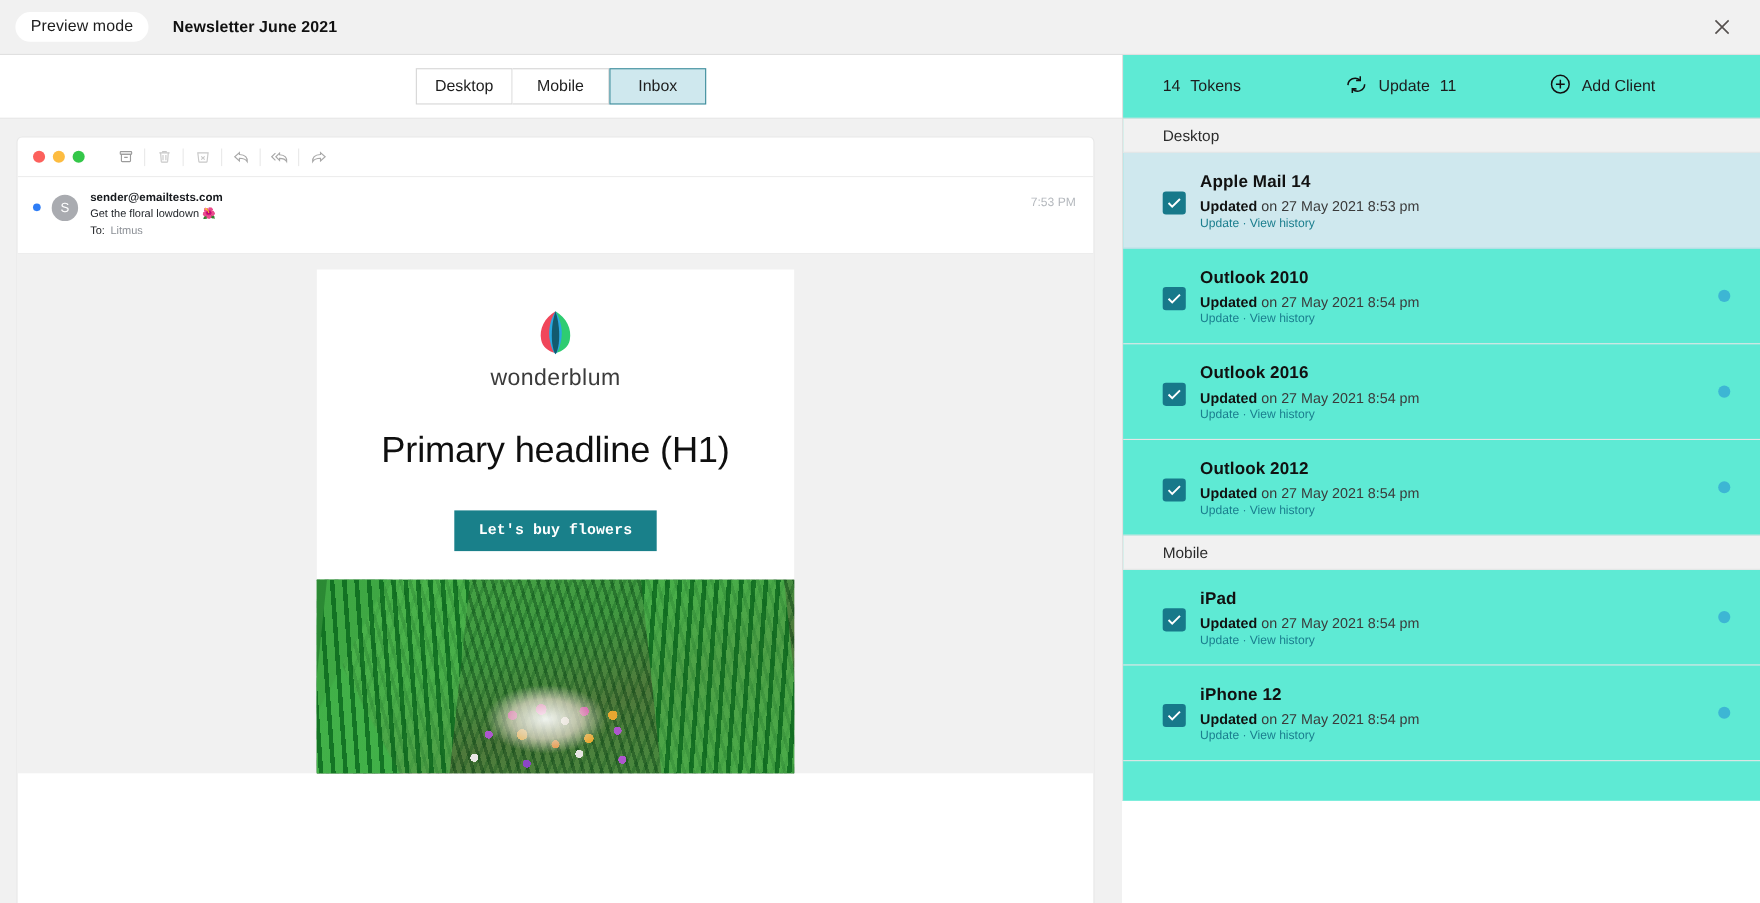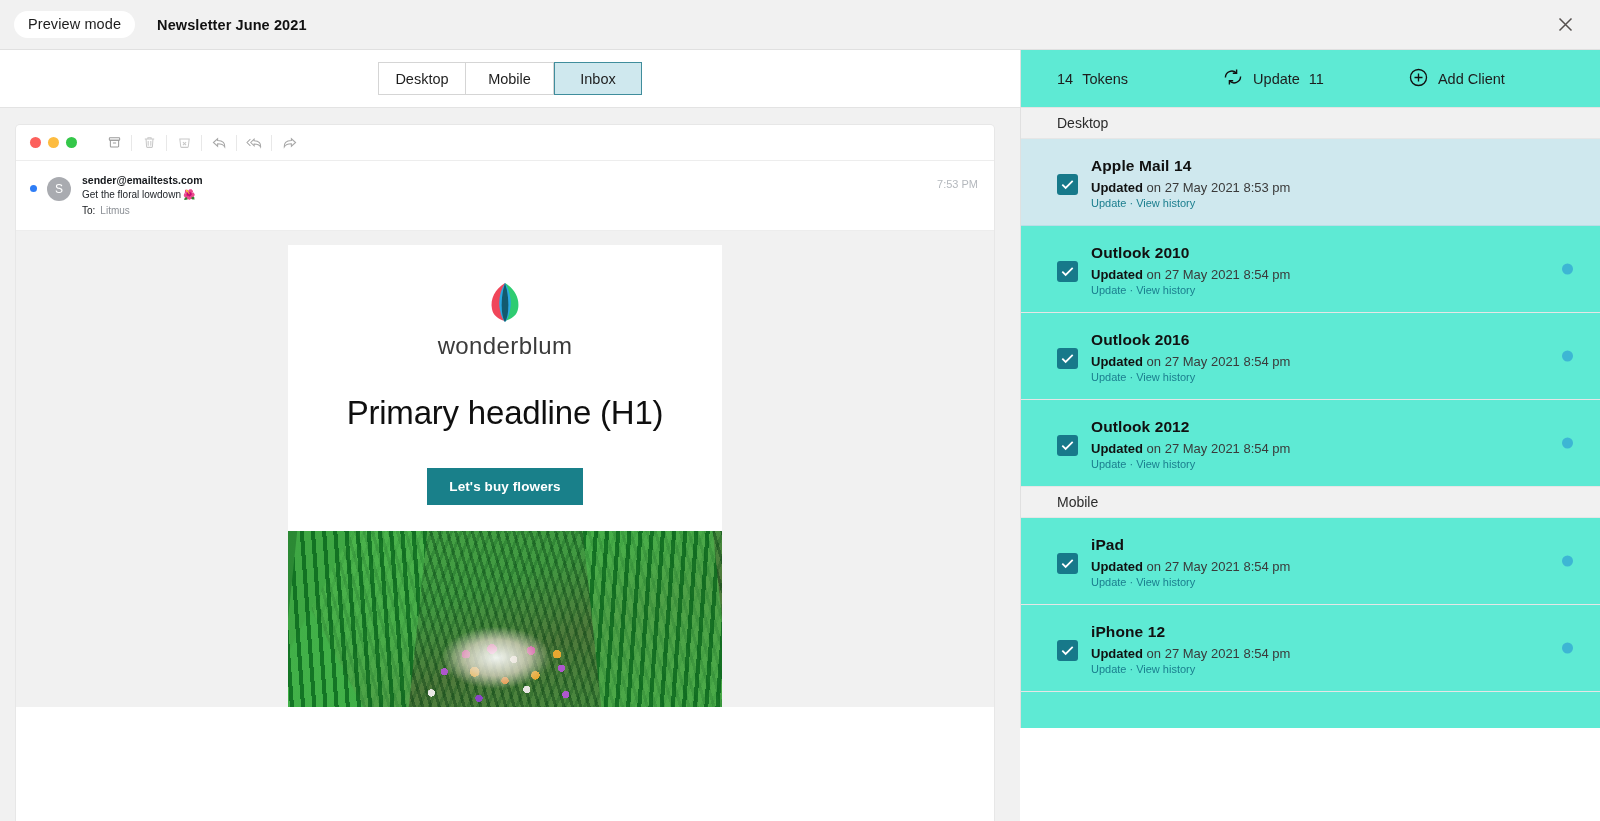--- a/index.html
+++ b/index.html
@@ -138,37 +138,38 @@
   .m-time {
     position: absolute; right: 16px; top: 17px;
     font-size: 11px; color: #b4b8bd;
   }
 
   
   .email-body { background: #f1f1f1; padding-top: 14px; display: flex; justify-content: center; }
   .creative { width: 434px; background: #ffffff; padding-top: 34px; }
   .logo-wrap { display: flex; flex-direction: column; align-items: center; }
   .logo-word {
-    font-size: 24px; letter-spacing: 0.4px; color: #3b3b3b;
+    font-size: 21px; letter-spacing: 0.4px; color: #3b3b3b;
     margin-top: 5px; font-weight: normal;
   }
   .h1 {
     font-size: 33px; font-weight: normal; color: #0f0f0f;
     text-align: center; margin-top: 34px; letter-spacing: -0.2px;
   }
   .intro {
     font-size: 19px; color: #141414; text-align: center;
     line-height: 1.55; margin: 24px 52px 0 52px;
   }
   .cta-wrap { display: flex; justify-content: center; margin-top: 36px; padding-bottom: 26px; }
   .cta {
     background: #19808a; color: #ffffff;
     font-size: 13.5px; font-weight: bold;
     padding: 11px 22px; border: none; cursor: pointer;
     letter-spacing: 0.1px;
+    font-family: Liberation Mono, monospace;
   }
   .hero-img {
     width: 434px; height: 176px;
     position: relative; overflow: hidden;
     background:
       radial-gradient(ellipse 70px 40px at 48% 72%, rgba(255,255,255,0.92) 0%, rgba(226,216,200,0.75) 45%, rgba(150,130,105,0.1) 78%),
       radial-gradient(circle 7px at 41% 70%, #d81fa8 0 60%, transparent 62%),
       radial-gradient(circle 8px at 47% 67%, #e020ab 0 60%, transparent 62%),
       radial-gradient(circle 6px at 52% 73%, #e8e8e8 0 60%, transparent 62%),
       radial-gradient(circle 7px at 56% 68%, #d81fa8 0 60%, transparent 62%),

